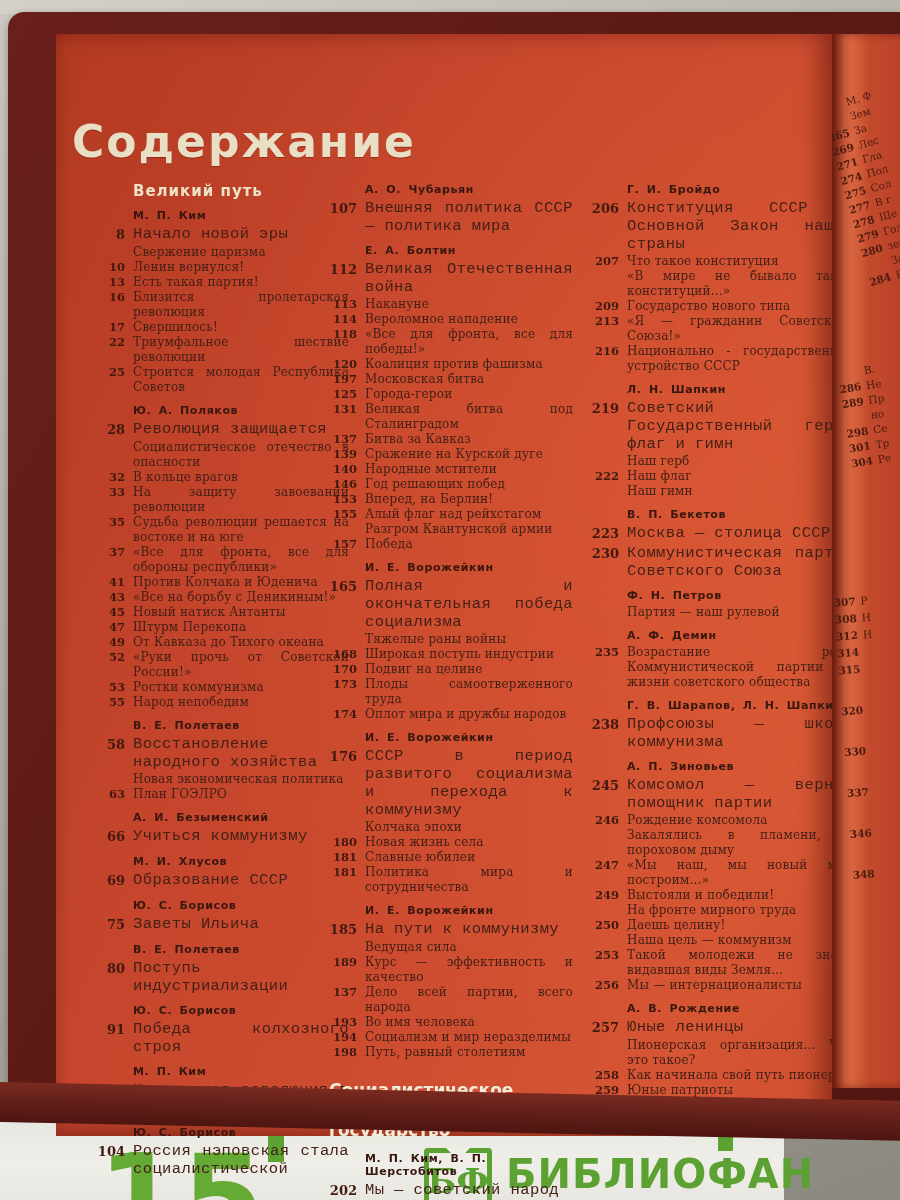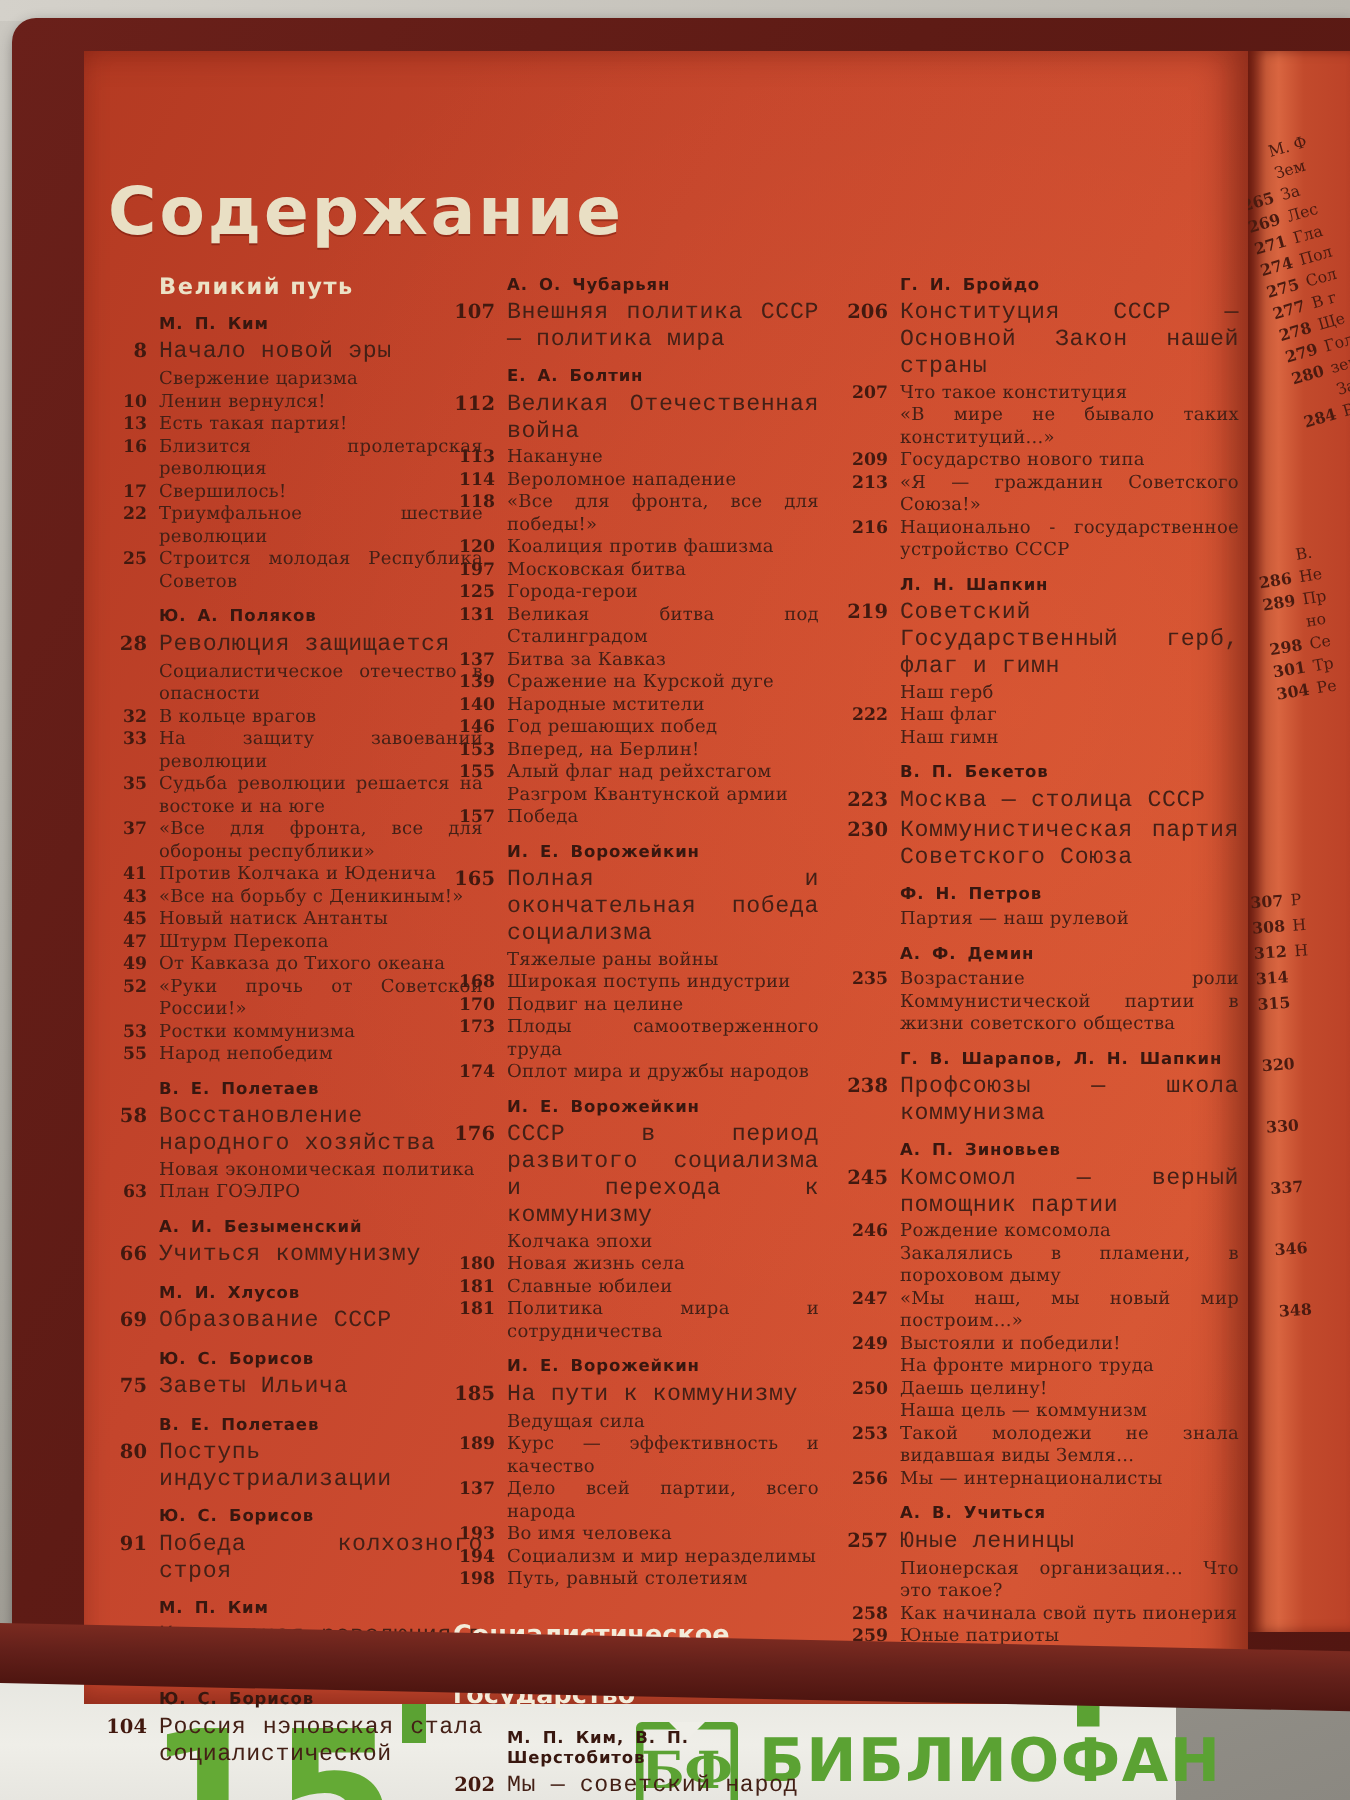--- a/index.html
+++ b/index.html
@@ -38,21 +38,21 @@
     font-weight:bold;font-size:40px;letter-spacing:1px;line-height:1.1;padding-top:4px;}
   
   .page{position:absolute;left:56px;top:34px;width:776px;height:1102px;z-index:4;
     background:
       radial-gradient(120% 90% at 80% 40%, rgba(255,120,60,.18), rgba(0,0,0,0) 60%),
       linear-gradient(115deg,#b43a22 0%,#c4452c 35%,#cd4c30 60%,#d55534 85%,#cf4f30 100%);
     box-shadow:inset -14px 0 22px rgba(60,5,0,.35), inset 0 -10px 18px rgba(60,5,0,.2);}
   .page-title{position:absolute;left:16px;top:82px;margin:0;color:#e9dfc4;
     font-family:"DejaVu Sans","Liberation Sans",sans-serif;font-weight:bold;
     font-size:44px;letter-spacing:2px;text-shadow:0 1px 0 rgba(90,10,0,.4);}
-  .col{position:absolute;top:148px;color:#442016;}
+  .col{position:absolute;top:148px;color:#442016;margin-left:27px;}
   .col-1{left:14px;width:252px;}
   .col-2{left:246px;width:244px;top:140px;}
   .col-3{left:508px;width:262px;top:140px;}
   .col-heading{font-family:"DejaVu Sans","Liberation Sans",sans-serif;font-weight:bold;
     font-size:15px;color:#ece2c6;letter-spacing:1px;margin:0 0 8px 36px;}
   .col-heading2{font-family:"DejaVu Sans","Liberation Sans",sans-serif;font-weight:bold;
     font-size:17px;line-height:1.18;color:#f3ecda;margin:20px 0 12px 0;width:190px;}
   .author{font-family:"DejaVu Sans","Liberation Sans",sans-serif;font-weight:bold;
     font-size:11px;color:#38170f;margin:9px 0 3px 36px;letter-spacing:.6px;word-spacing:3px;}
   .row{display:flex;line-height:15px;font-size:12px;}
@@ -481,21 +481,21 @@
         <span class="txt">Наша цель — коммунизм</span>
       </div>
       <div class="row">
         <span class="num">253</span>
         <span class="txt">Такой молодежи не знала видавшая виды Земля...</span>
       </div>
       <div class="row">
         <span class="num">256</span>
         <span class="txt">Мы — интернационалисты</span>
       </div>
-      <div class="author">А. В. Учиться</div>
+      <div class="author">А. В. Рождение</div>
       <div class="row chapter">
         <span class="num">257</span>
         <span class="txt">Юные ленинцы</span>
       </div>
       <div class="row">
         <span class="num"></span>
         <span class="txt">Пионерская организация... Что это такое?</span>
       </div>
       <div class="row">
         <span class="num">258</span>

